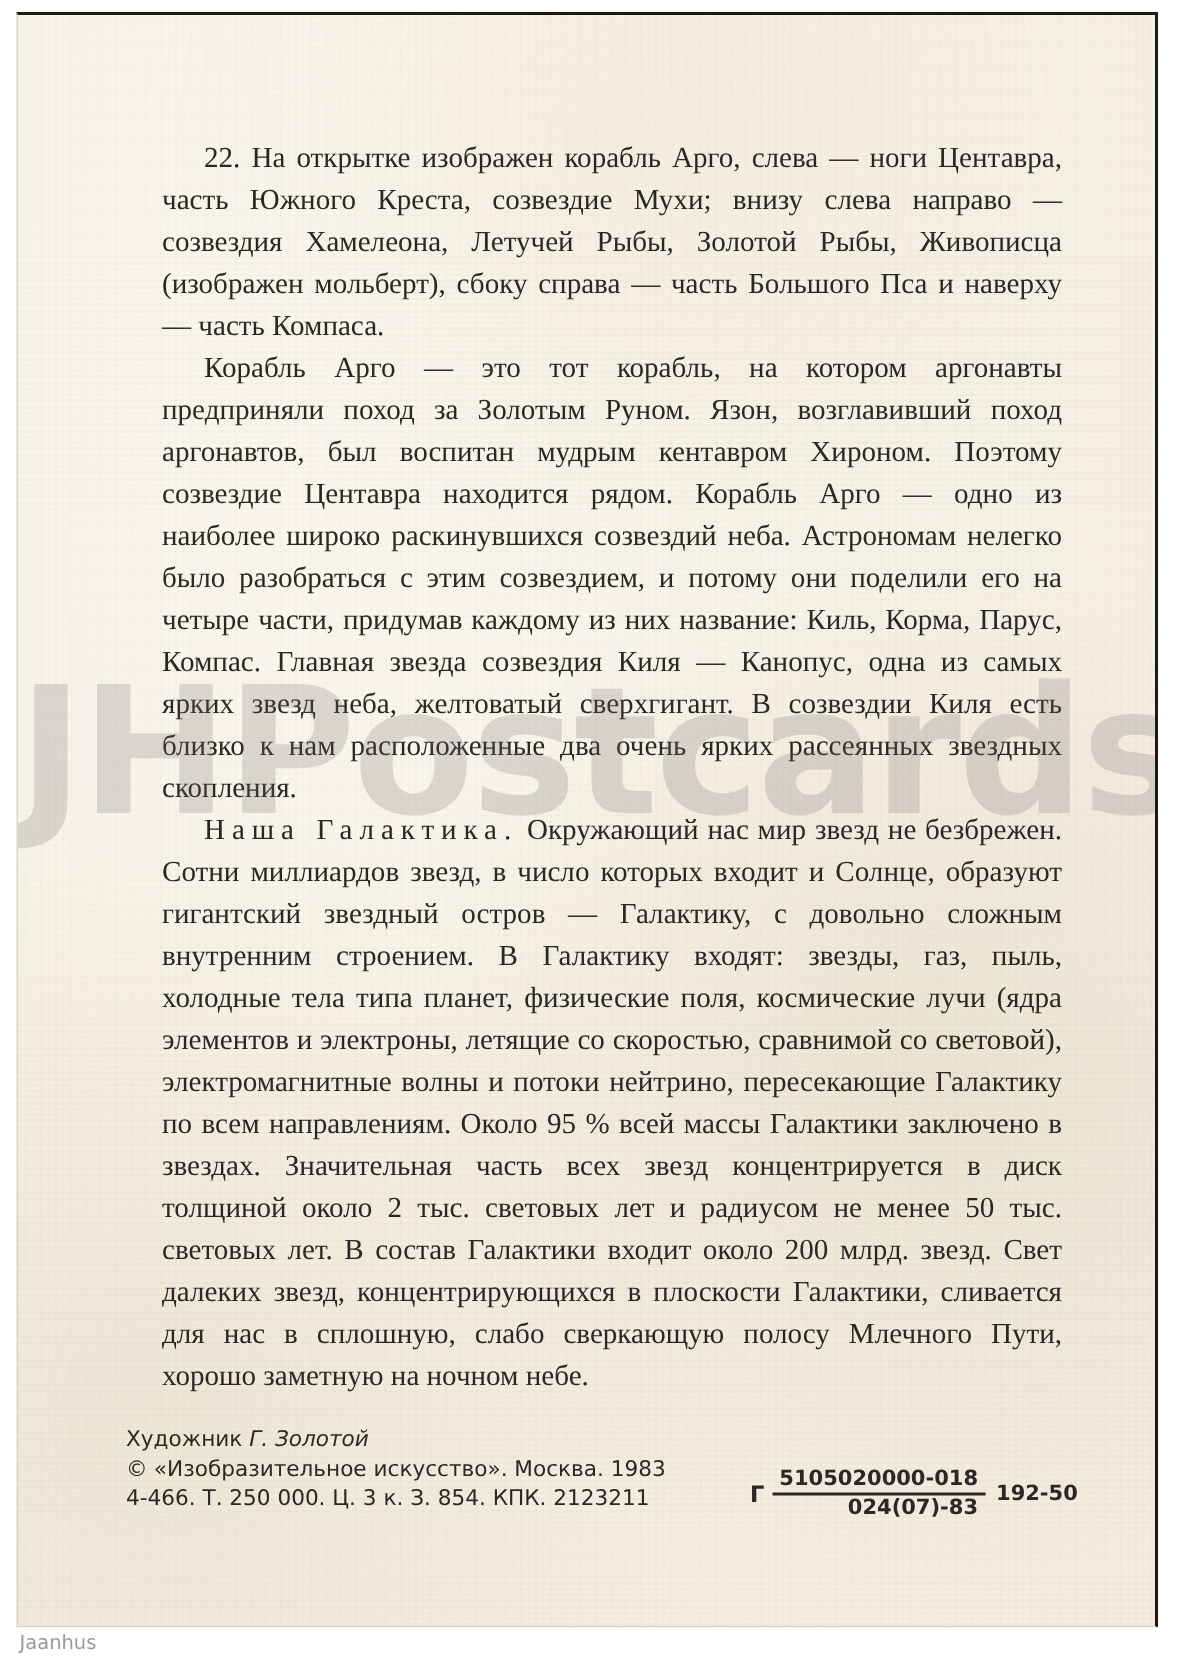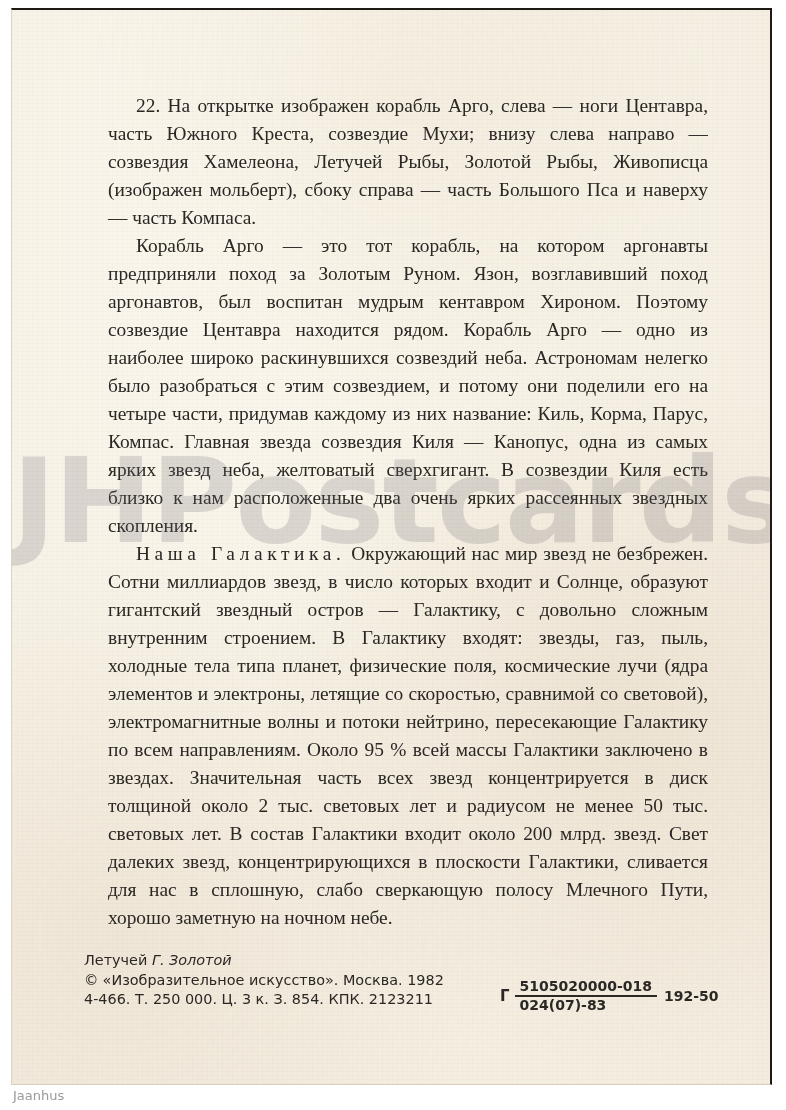--- a/index.html
+++ b/index.html
@@ -135,21 +135,21 @@
     font-size: 14px;
     white-space: nowrap;
   }
   #signature-prefix {
     font-size: 15px;
     margin-right: 5px;
   }
   #fraction {
     display: inline-flex;
     flex-direction: column;
-    align-items: flex-start;
+    align-items: flex-end;
     line-height: 15px;
   }
   #fraction-numerator {
     padding: 0 5px 1px 5px;
   }
   #fraction-bar {
     width: 100%;
     height: 2px;
     background: #2a2724;
   }
@@ -201,25 +201,25 @@
       <p>22. На открытке изображен корабль Арго, слева — ноги Центавра, часть Южного Креста, созвездие Мухи; внизу слева направо — созвездия Хамелеона, Летучей Рыбы, Золотой Рыбы, Живописца (изображен мольберт), сбоку справа — часть Большого Пса и наверху — часть Компаса.</p>
 
       <p>Корабль Арго — это тот корабль, на котором аргонавты предприняли поход за Золотым Руном. Язон, возглавивший поход аргонавтов, был воспитан мудрым кентавром Хироном. Поэтому созвездие Центавра находится рядом. Корабль Арго — одно из наиболее широко раскинувшихся созвездий неба. Астрономам нелегко было разобраться с этим созвездием, и потому они поделили его на четыре части, придумав каждому из них название: Киль, Корма, Парус, Компас. Главная звезда созвездия Киля — Канопус, одна из самых ярких звезд неба, желтоватый сверхгигант. В созвездии Киля есть близко к нам расположенные два очень ярких рассеянных звездных скопления.</p>
 
       <p><span class="spaced">Наша Галактика.</span><span> Окружающий нас мир звезд не безбрежен. Сотни миллиардов звезд, в число которых входит и Солнце, образуют гигантский звездный остров — Галактику, с довольно сложным внутренним строением. В Галактику входят: звезды, газ, пыль, холодные тела типа планет, физические поля, космические лучи (ядра элементов и электроны, летящие со скоростью, сравнимой со световой), электромагнитные волны и потоки нейтрино, пересекающие Галактику по всем направлениям. Около 95 % всей массы Галактики заключено в звездах. Значительная часть всех звезд концентрируется в диск толщиной около 2 тыс. световых лет и радиусом не менее 50 тыс. световых лет. В состав Галактики входит около 200 млрд. звезд. Свет далеких звезд, концентрирующихся в плоскости Галактики, сливается для нас в сплошную, слабо сверкающую полосу Млечного Пути, хорошо заметную на ночном небе.</span></p>
 
     </div>
 
     <div id="colophon">
 
-      <div id="artist-line"><span>Летучей</span><span>&nbsp;</span><span id="artist-name">Г. Золотой</span></div>
+      <div id="artist-line"><span>Художник</span><span>&nbsp;</span><span id="artist-name">Г. Золотой</span></div>
 
       <div id="imprint-rows">
 
-        <div class="imprint-row"><span id="copyright-symbol">©</span><span>&nbsp;</span><span>«Изобразительное искусство». Москва. 1982</span></div>
+        <div class="imprint-row"><span id="copyright-symbol">©</span><span>&nbsp;</span><span>«Изобразительное искусство». Москва. 1983</span></div>
 
         <div class="imprint-row"><span>4-466. Т. 250 000. Ц. 3 к. З. 854. КПК. 2123211</span></div>
 
         <div id="signature">
           <span id="signature-prefix">Г</span>
           <span id="fraction">
             <span id="fraction-numerator">5105020000-018</span>
             <span id="fraction-bar"></span>
             <span id="fraction-denominator">024(07)-83</span>
           </span>

